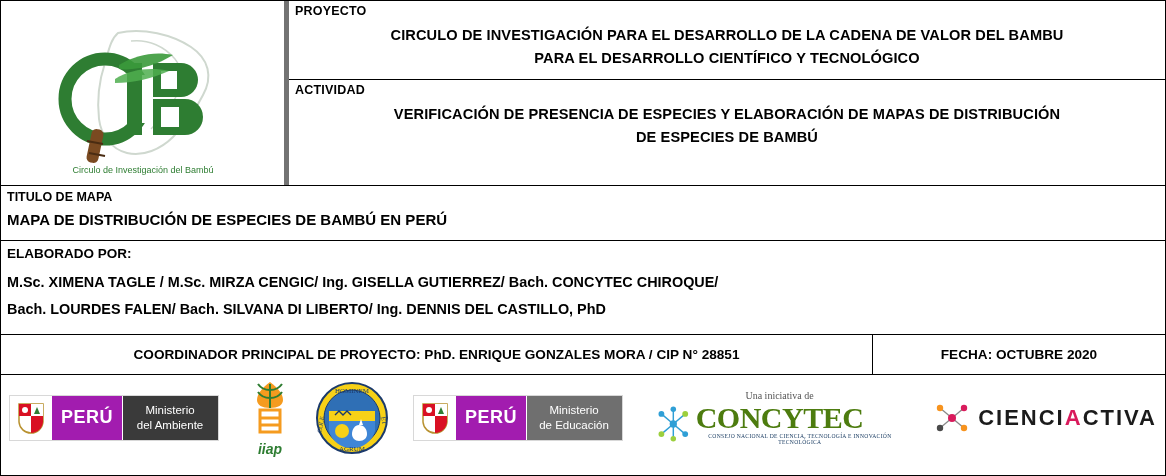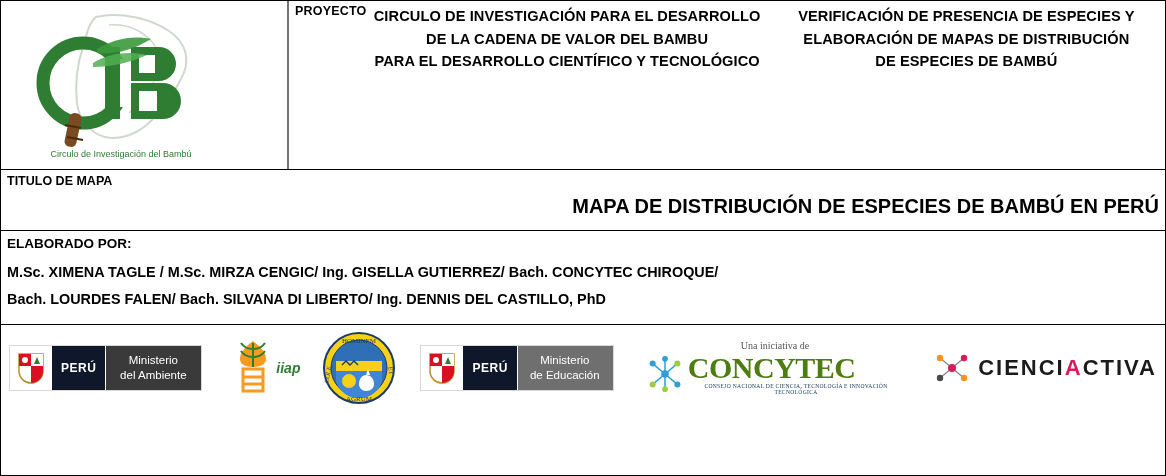--- a/index.html
+++ b/index.html
@@ -19,35 +19,35 @@
 
   
   .top-block {
     display: flex;
     width: 100%;
     border-bottom: 1px solid #000;
   }
   .logo-cell {
     width: 288px;
     min-width: 288px;
-    border-right: 2px solid #737373;
-    display: flex;
-    align-items: center;
-    justify-content: flex-start;
-    padding: 4px 0 2px 0;
+    border-right: 5px solid #737373;
+    display: flex;
+    align-items: center;
+    justify-content: center;
+    padding: 20px 0 2px 0;
   }
   .logo-wrap {
     width: 240px;
     height: 162px;
     position: relative;
   }
   .right-col {
     flex: 1;
     display: flex;
-    flex-direction: row;
+    flex-direction: column;
   }
   .lbl-row {
     padding: 3px 0 2px 6px;
     font-size: 12.5px;
     font-weight: bold;
     letter-spacing: .2px;
     color: #000;
   }
   .sep {
     border-bottom: 1px solid #000;
@@ -65,23 +65,23 @@
   .actividad-body { padding-top: 4px; padding-bottom: 8px; }
 
   
   .titulo-label {
     padding: 4px 0 3px 6px;
     font-size: 12.5px;
     font-weight: bold;
     color: #000;
   }
   .titulo-value {
-    text-align: right;
-    font-weight: bold;
-    font-size: 20px;
+    text-align: left;
+    font-weight: bold;
+    font-size: 15px;
     padding: 4px 6px 12px 6px;
     color: #000;
     border-bottom: 1px solid #000;
   }
 
   
   .elab-block {
     border-bottom: 1px solid #000;
     padding: 5px 6px 10px 6px;
     text-align: left;
@@ -149,24 +149,24 @@
     border: 1px solid #d8d8d8;
   }
   .min-shield {
     width: 42px;
     background: #ffffff;
     display: flex;
     align-items: center;
     justify-content: center;
   }
   .min-peru {
-    background: #0f172a;
+    background: #a21caf;
     color: #ffffff;
     font-weight: bold;
-    font-size: 12px;
+    font-size: 18px;
     display: flex;
     align-items: center;
     padding: 0 9px;
     letter-spacing: .5px;
   }
   .min-name {
     background: #3a3a3a;
     color: #ffffff;
     font-size: 11.5px;
     line-height: 1.25;
@@ -216,21 +216,21 @@
   .ciencia-text {
     font-size: 22px;
     letter-spacing: 2px;
     color: #1b1b1b;
     font-weight: bold;
   }
   .ciencia-text .hl { color: #d91b5c; }
 
   .iiap-wrap {
     display: flex;
-    flex-direction: row;
+    flex-direction: column;
     align-items: center;
   }
   .iiap-text {
     font-style: italic;
     font-weight: bold;
     font-size: 14px;
     color: #2e7d32;
     margin-top: 1px;
   }
 </style>
@@ -270,38 +270,43 @@
       </div>
     </div>
 
     <div class="right-col">
       <div class="lbl-row">PROYECTO</div>
       <div class="center-text proyecto-body">
         <div>CIRCULO DE INVESTIGACIÓN PARA EL DESARROLLO DE LA CADENA DE VALOR DEL BAMBU</div>
         <div>PARA EL DESARROLLO  CIENTÍFICO Y TECNOLÓGICO</div>
       </div>
       <div class="sep"></div>
+      <div class="lbl-row">ACTIVIDAD</div>
       <div class="center-text actividad-body">
         <div>VERIFICACIÓN DE PRESENCIA DE ESPECIES Y ELABORACIÓN DE MAPAS DE DISTRIBUCIÓN</div>
         <div>DE ESPECIES DE BAMBÚ</div>
       </div>
     </div>
   </div>
 
   <div>
     <div class="titulo-label">TITULO DE MAPA</div>
     <div class="titulo-value">MAPA DE DISTRIBUCIÓN DE ESPECIES DE BAMBÚ EN PERÚ</div>
   </div>
 
   <div class="elab-block">
     <div class="elab-title">ELABORADO POR:</div>
     <div class="elab-line">M.Sc. XIMENA TAGLE /  M.Sc. MIRZA CENGIC/ Ing. GISELLA GUTIERREZ/ Bach. CONCYTEC CHIROQUE/</div>
     <div class="elab-line">Bach. LOURDES FALEN/  Bach. SILVANA DI LIBERTO/ Ing. DENNIS DEL CASTILLO, PhD</div>
   </div>
 
+  <div class="coord-row">
+    <div class="coord-left">COORDINADOR PRINCIPAL  DE PROYECTO: PhD. ENRIQUE GONZALES MORA  / CIP N° 28851</div>
+    <div class="coord-right">FECHA: OCTUBRE 2020</div>
+  </div>
 
   <div class="logo-strip">
 
     <div class="logo-slot">
       <div class="min-block">
         <div class="min-shield">
           <svg width="30" height="34" viewBox="0 0 30 34">
             <path d="M3 3 h24 v18 a12 12 0 0 1 -12 11 a12 12 0 0 1 -12 -11 z" fill="#fff" stroke="#b8912f" stroke-width="1.5"></path>
             <path d="M3 3 h12 v12 h-12 z" fill="#D91023"></path>
             <path d="M15 15 h12 v6 a12 12 0 0 1 -12 11 z" fill="#D91023"></path>

